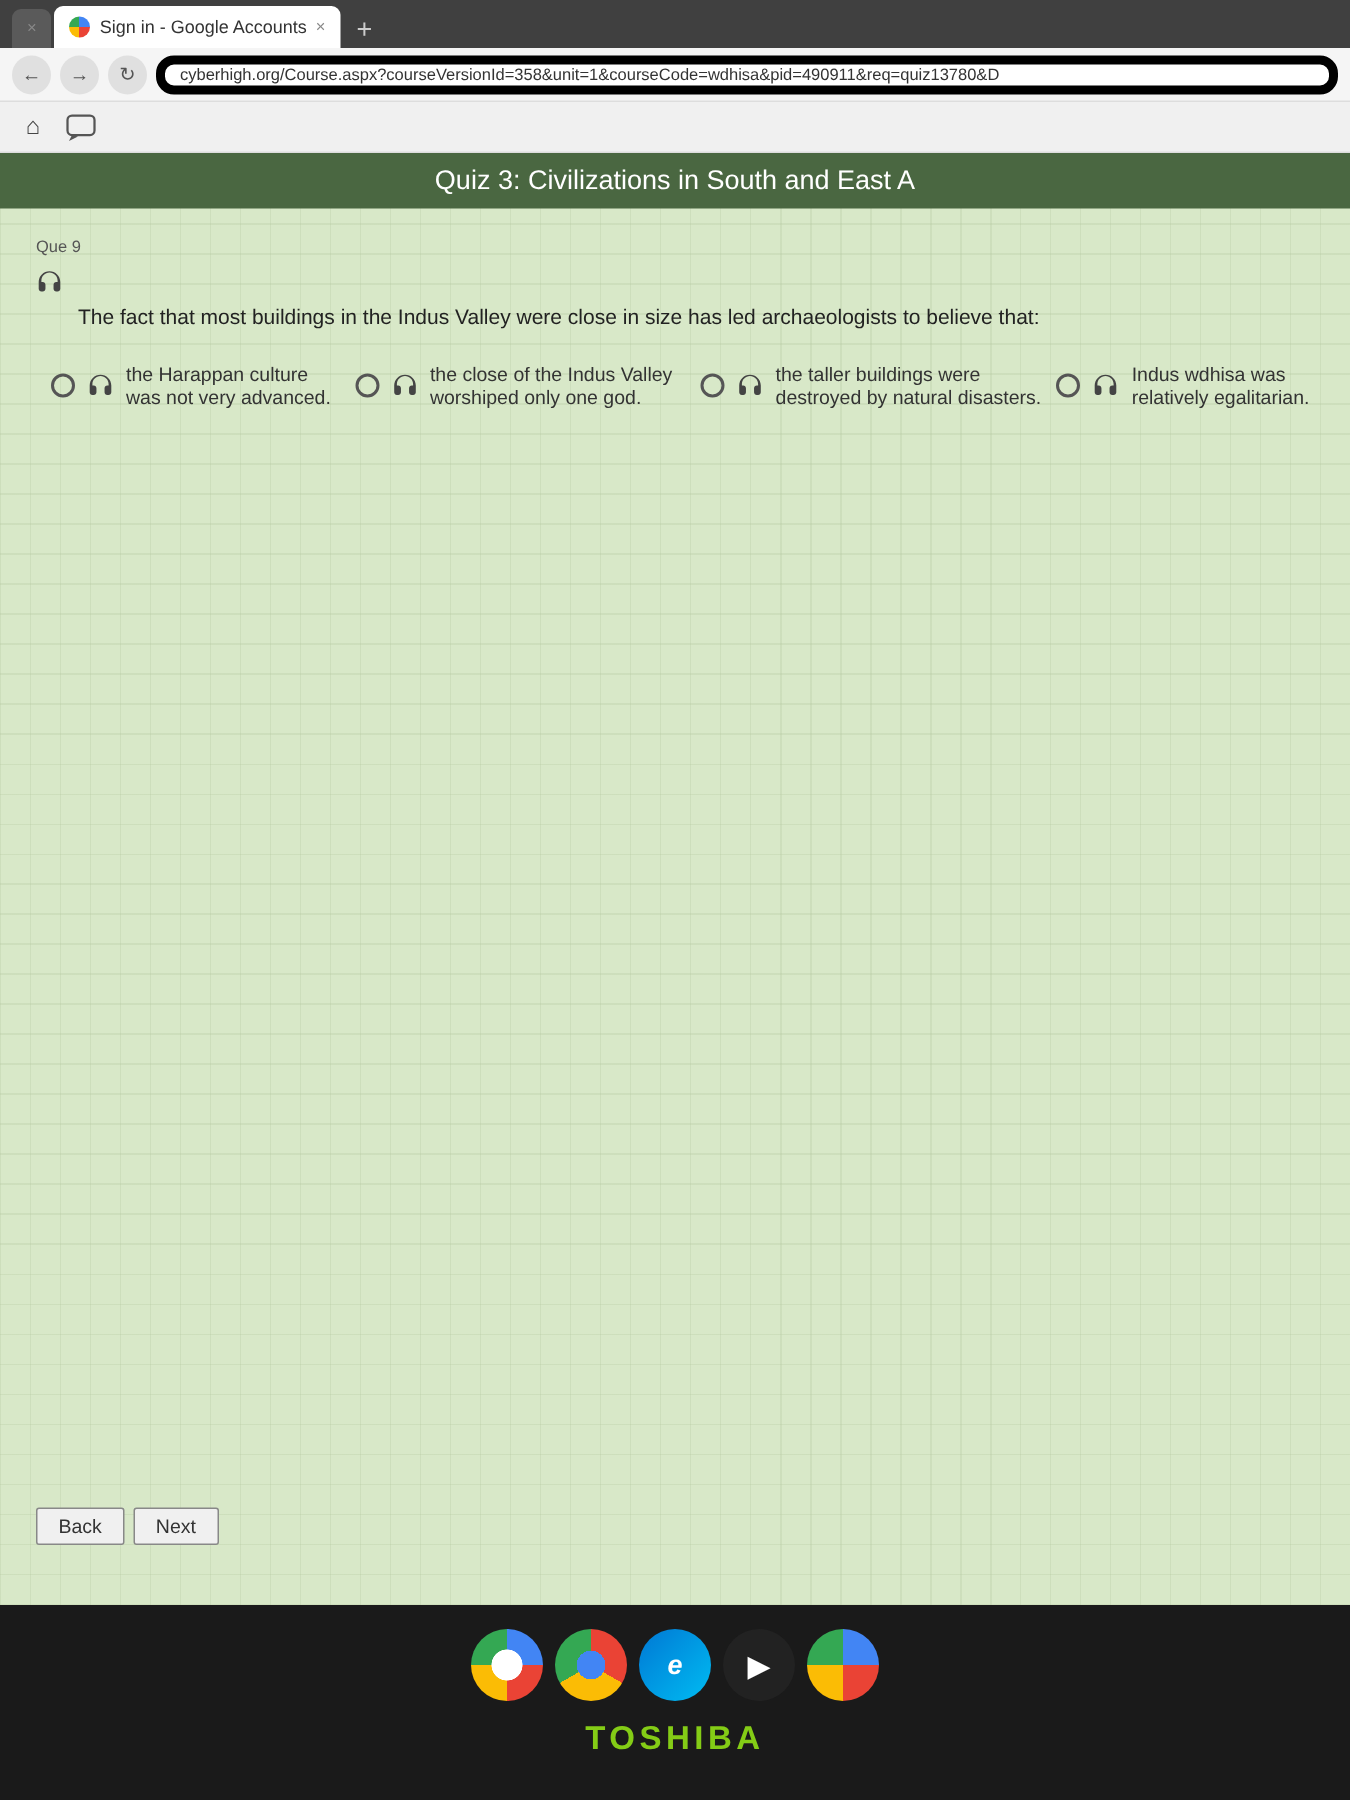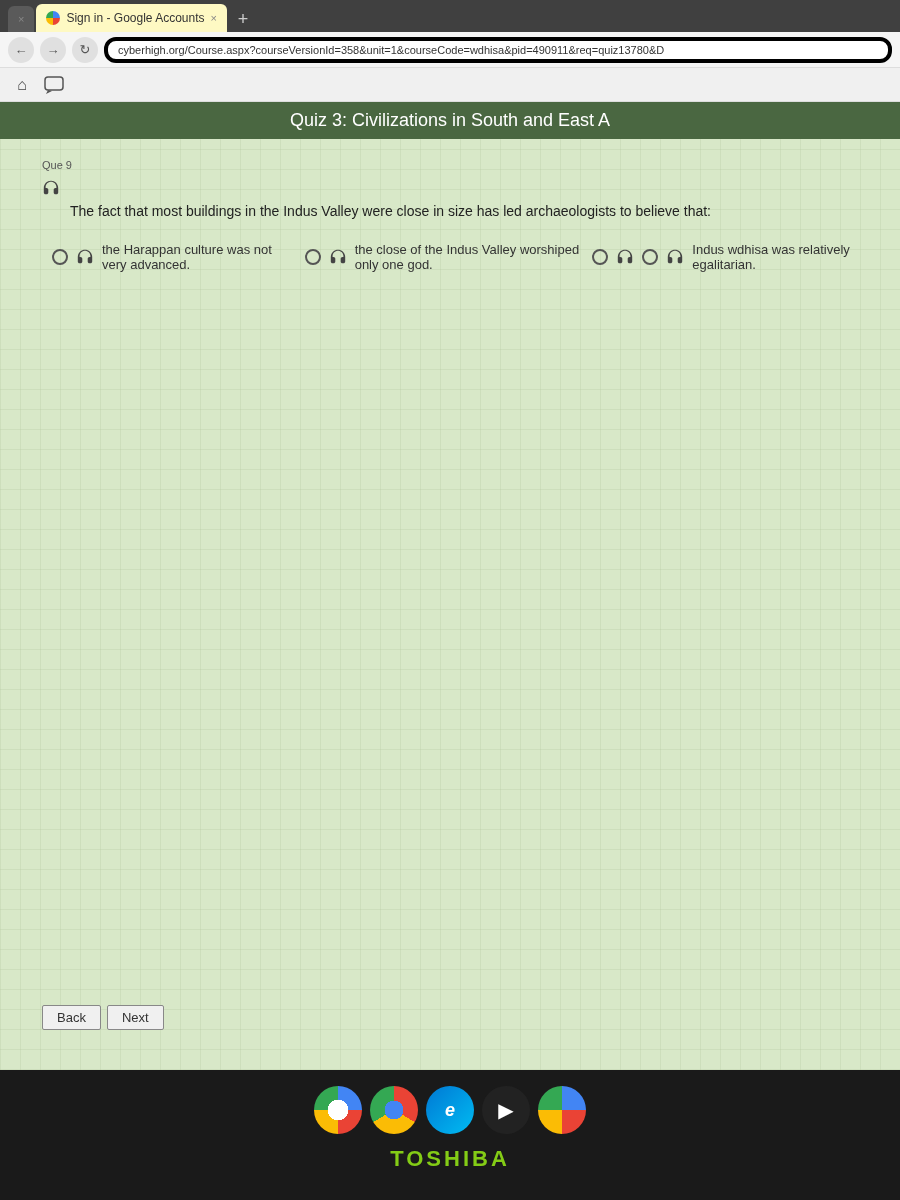--- a/index.html
+++ b/index.html
@@ -36,21 +36,21 @@
       font-size: 12px;
       padding: 4px 10px;
       border-radius: 6px 6px 0 0;
       display: flex;
       align-items: center;
       gap: 6px;
       height: 26px;
     }
 
     .tab-active {
-      background: #fef9c3;
+      background: #ffffff;
       color: #333;
       font-size: 12px;
       padding: 4px 10px;
       border-radius: 6px 6px 0 0;
       display: flex;
       align-items: center;
       gap: 6px;
       height: 28px;
     }
 
@@ -102,21 +102,21 @@
       justify-content: center;
       color: #555;
       font-size: 13px;
       cursor: pointer;
       border: none;
     }
 
     .address-bar {
       flex: 1;
       background: white;
-      border: 4px solid #000000;
+      border: 6px solid #000000;
       border-radius: 12px;
       height: 26px;
       padding: 0 10px;
       font-size: 11px;
       color: #333;
       display: flex;
       align-items: center;
       overflow: hidden;
     }
 
@@ -171,21 +171,21 @@
       background: #4a6741;
       color: white;
       text-align: center;
       padding: 8px 20px;
       font-size: 18px;
       font-weight: normal;
     }
 
     .quiz-body {
       flex: 1;
-      padding: 20px 42px;
+      padding: 20px 24px;
       display: flex;
       flex-direction: column;
     }
 
     .question-number {
       font-size: 11px;
       color: #555;
       margin-bottom: 6px;
     }
 
@@ -370,20 +370,21 @@
           <svg class="headphone-svg answer-audio" viewBox="0 0 20 20">
             <path d="M10 2C5.6 2 2 5.6 2 10v5c0 1.1.9 2 2 2h1c1.1 0 2-.9 2-2v-3c0-1.1-.9-2-2-2H4v-1c0-3.3 2.7-6 6-6s6 2.7 6 6v1h-1c-1.1 0-2 .9-2 2v3c0 1.1.9 2 2 2h1c1.1 0 2-.9 2-2v-5c0-4.4-3.6-8-8-8z" fill="#444"></path>
           </svg>
           <span>the close of the Indus Valley worshiped only one god.</span>
         </li>
         <li class="answer-item">
           <div class="answer-radio"></div>
           <svg class="headphone-svg answer-audio" viewBox="0 0 20 20">
             <path d="M10 2C5.6 2 2 5.6 2 10v5c0 1.1.9 2 2 2h1c1.1 0 2-.9 2-2v-3c0-1.1-.9-2-2-2H4v-1c0-3.3 2.7-6 6-6s6 2.7 6 6v1h-1c-1.1 0-2 .9-2 2v3c0 1.1.9 2 2 2h1c1.1 0 2-.9 2-2v-5c0-4.4-3.6-8-8-8z" fill="#444"></path>
           </svg>
+          <span>the taller buildings were destroyed by natural disasters.</span>
         </li>
         <li class="answer-item">
           <div class="answer-radio"></div>
           <svg class="headphone-svg answer-audio" viewBox="0 0 20 20">
             <path d="M10 2C5.6 2 2 5.6 2 10v5c0 1.1.9 2 2 2h1c1.1 0 2-.9 2-2v-3c0-1.1-.9-2-2-2H4v-1c0-3.3 2.7-6 6-6s6 2.7 6 6v1h-1c-1.1 0-2 .9-2 2v3c0 1.1.9 2 2 2h1c1.1 0 2-.9 2-2v-5c0-4.4-3.6-8-8-8z" fill="#444"></path>
           </svg>
           <span>Indus wdhisa was relatively egalitarian.</span>
         </li>
       </ul>
 

